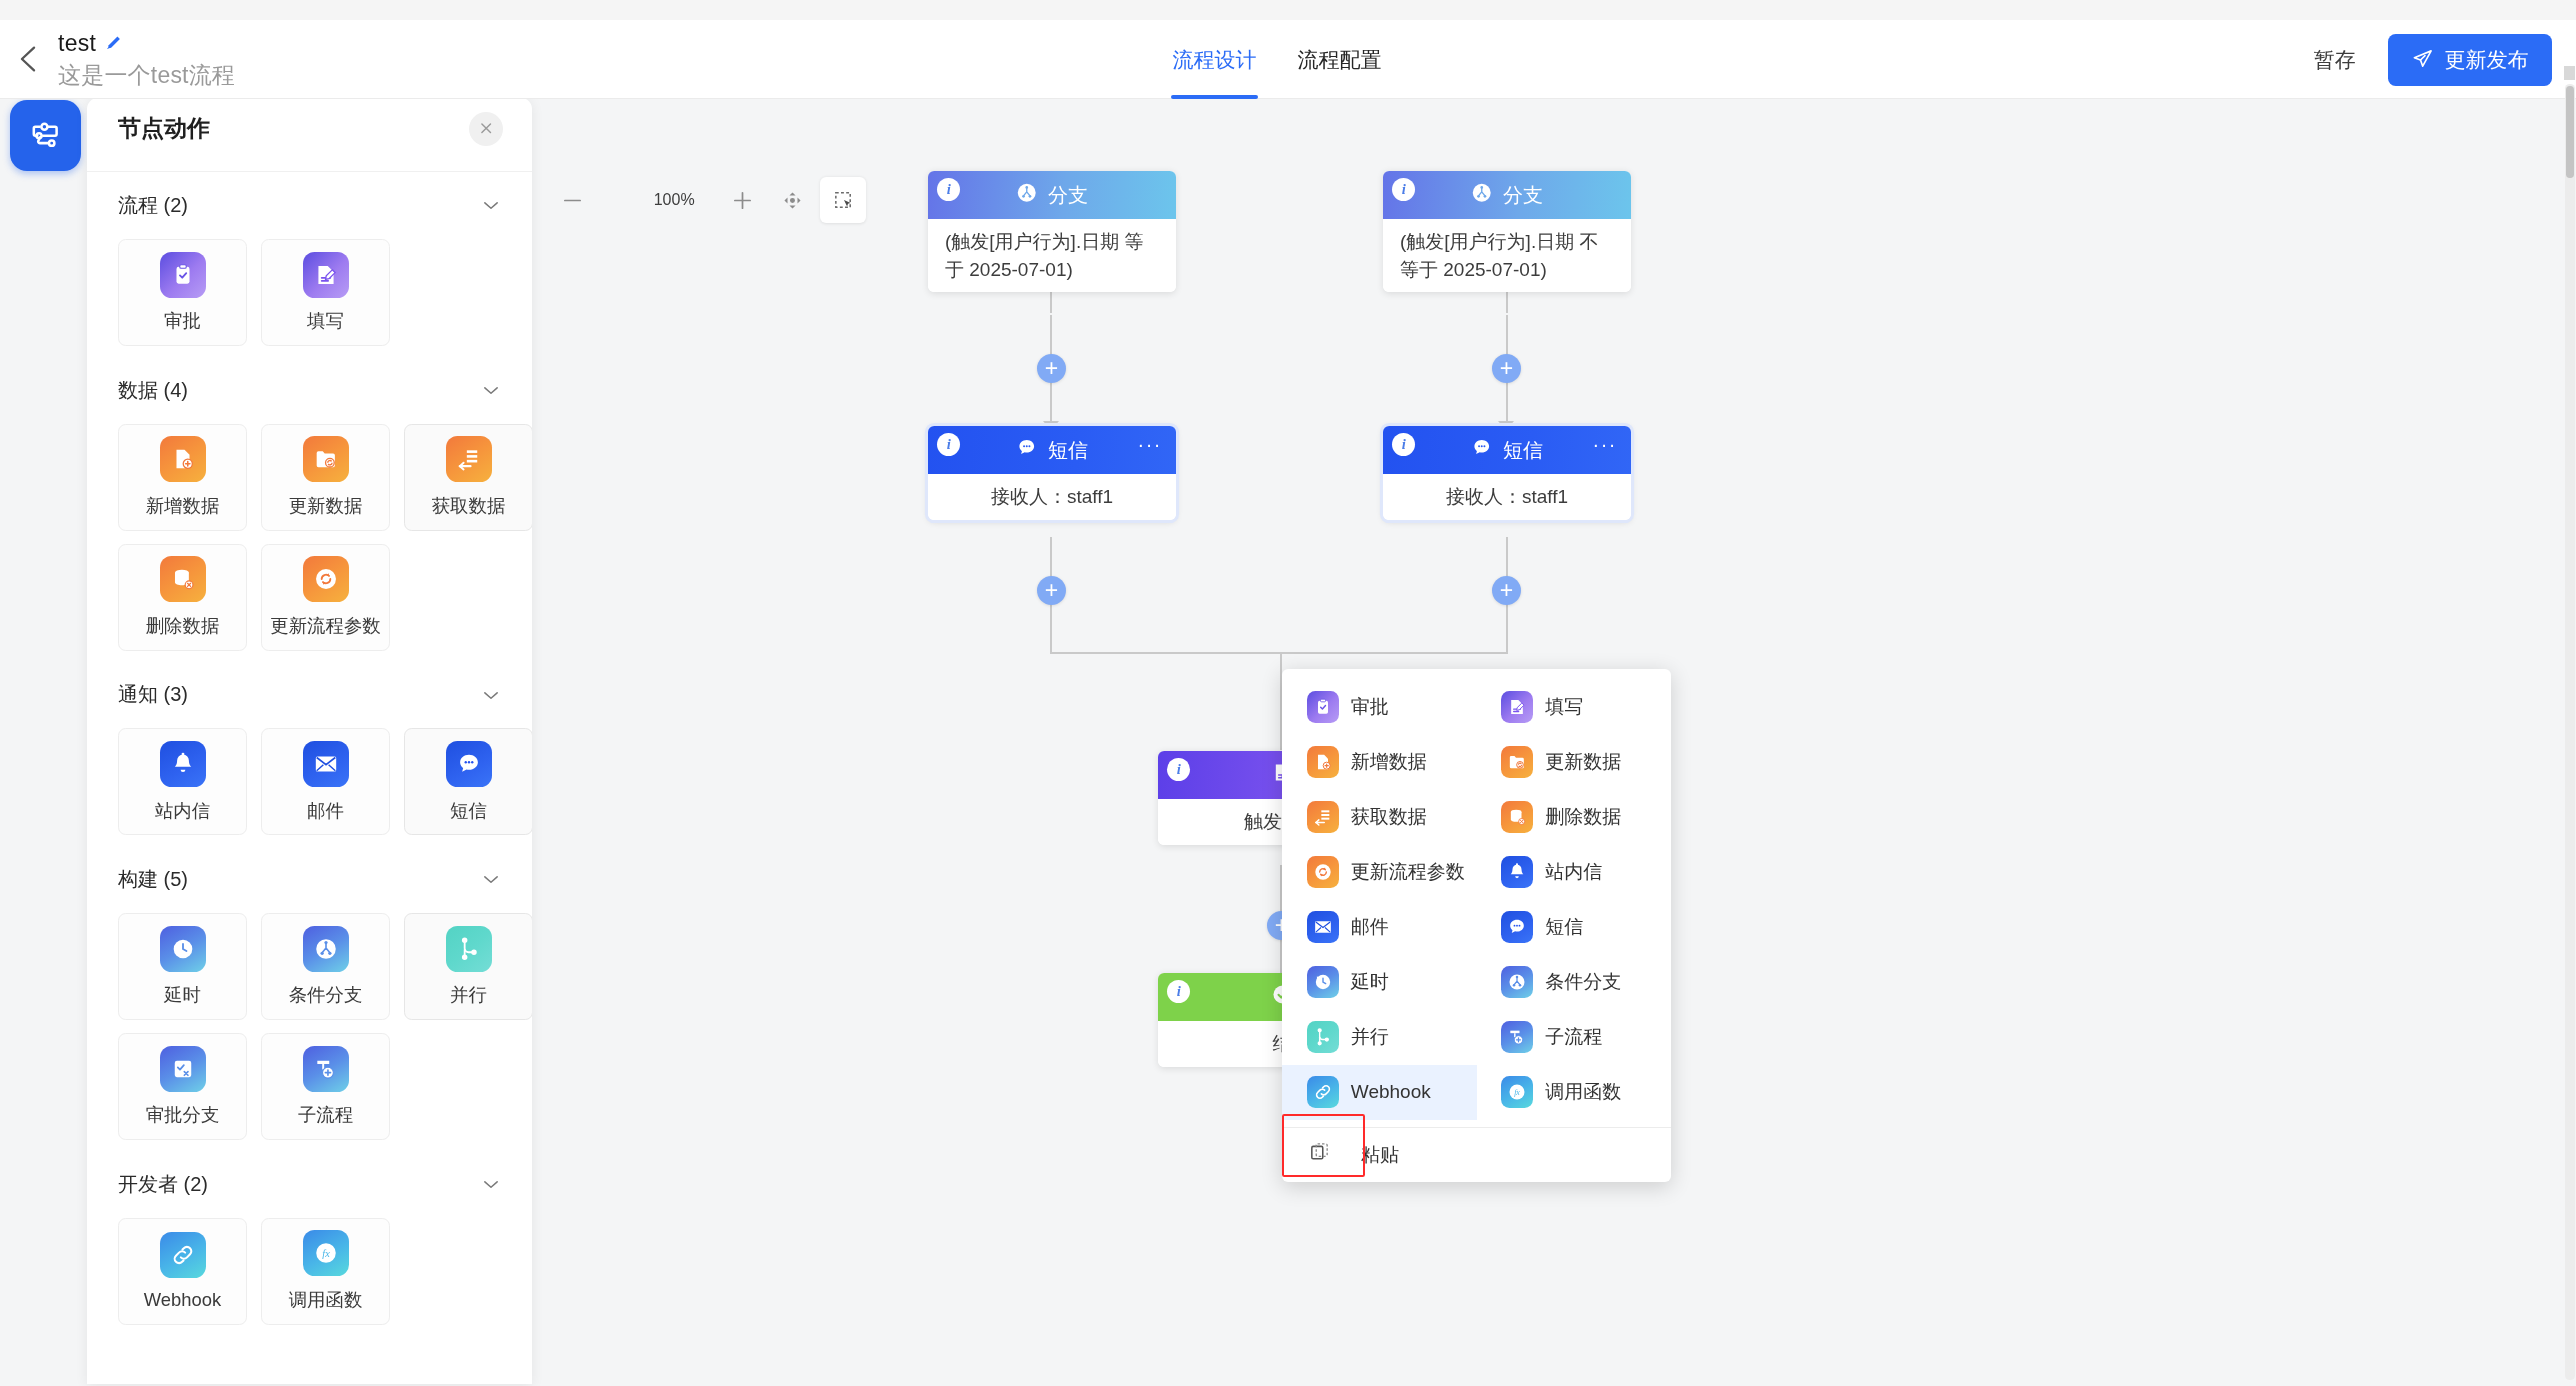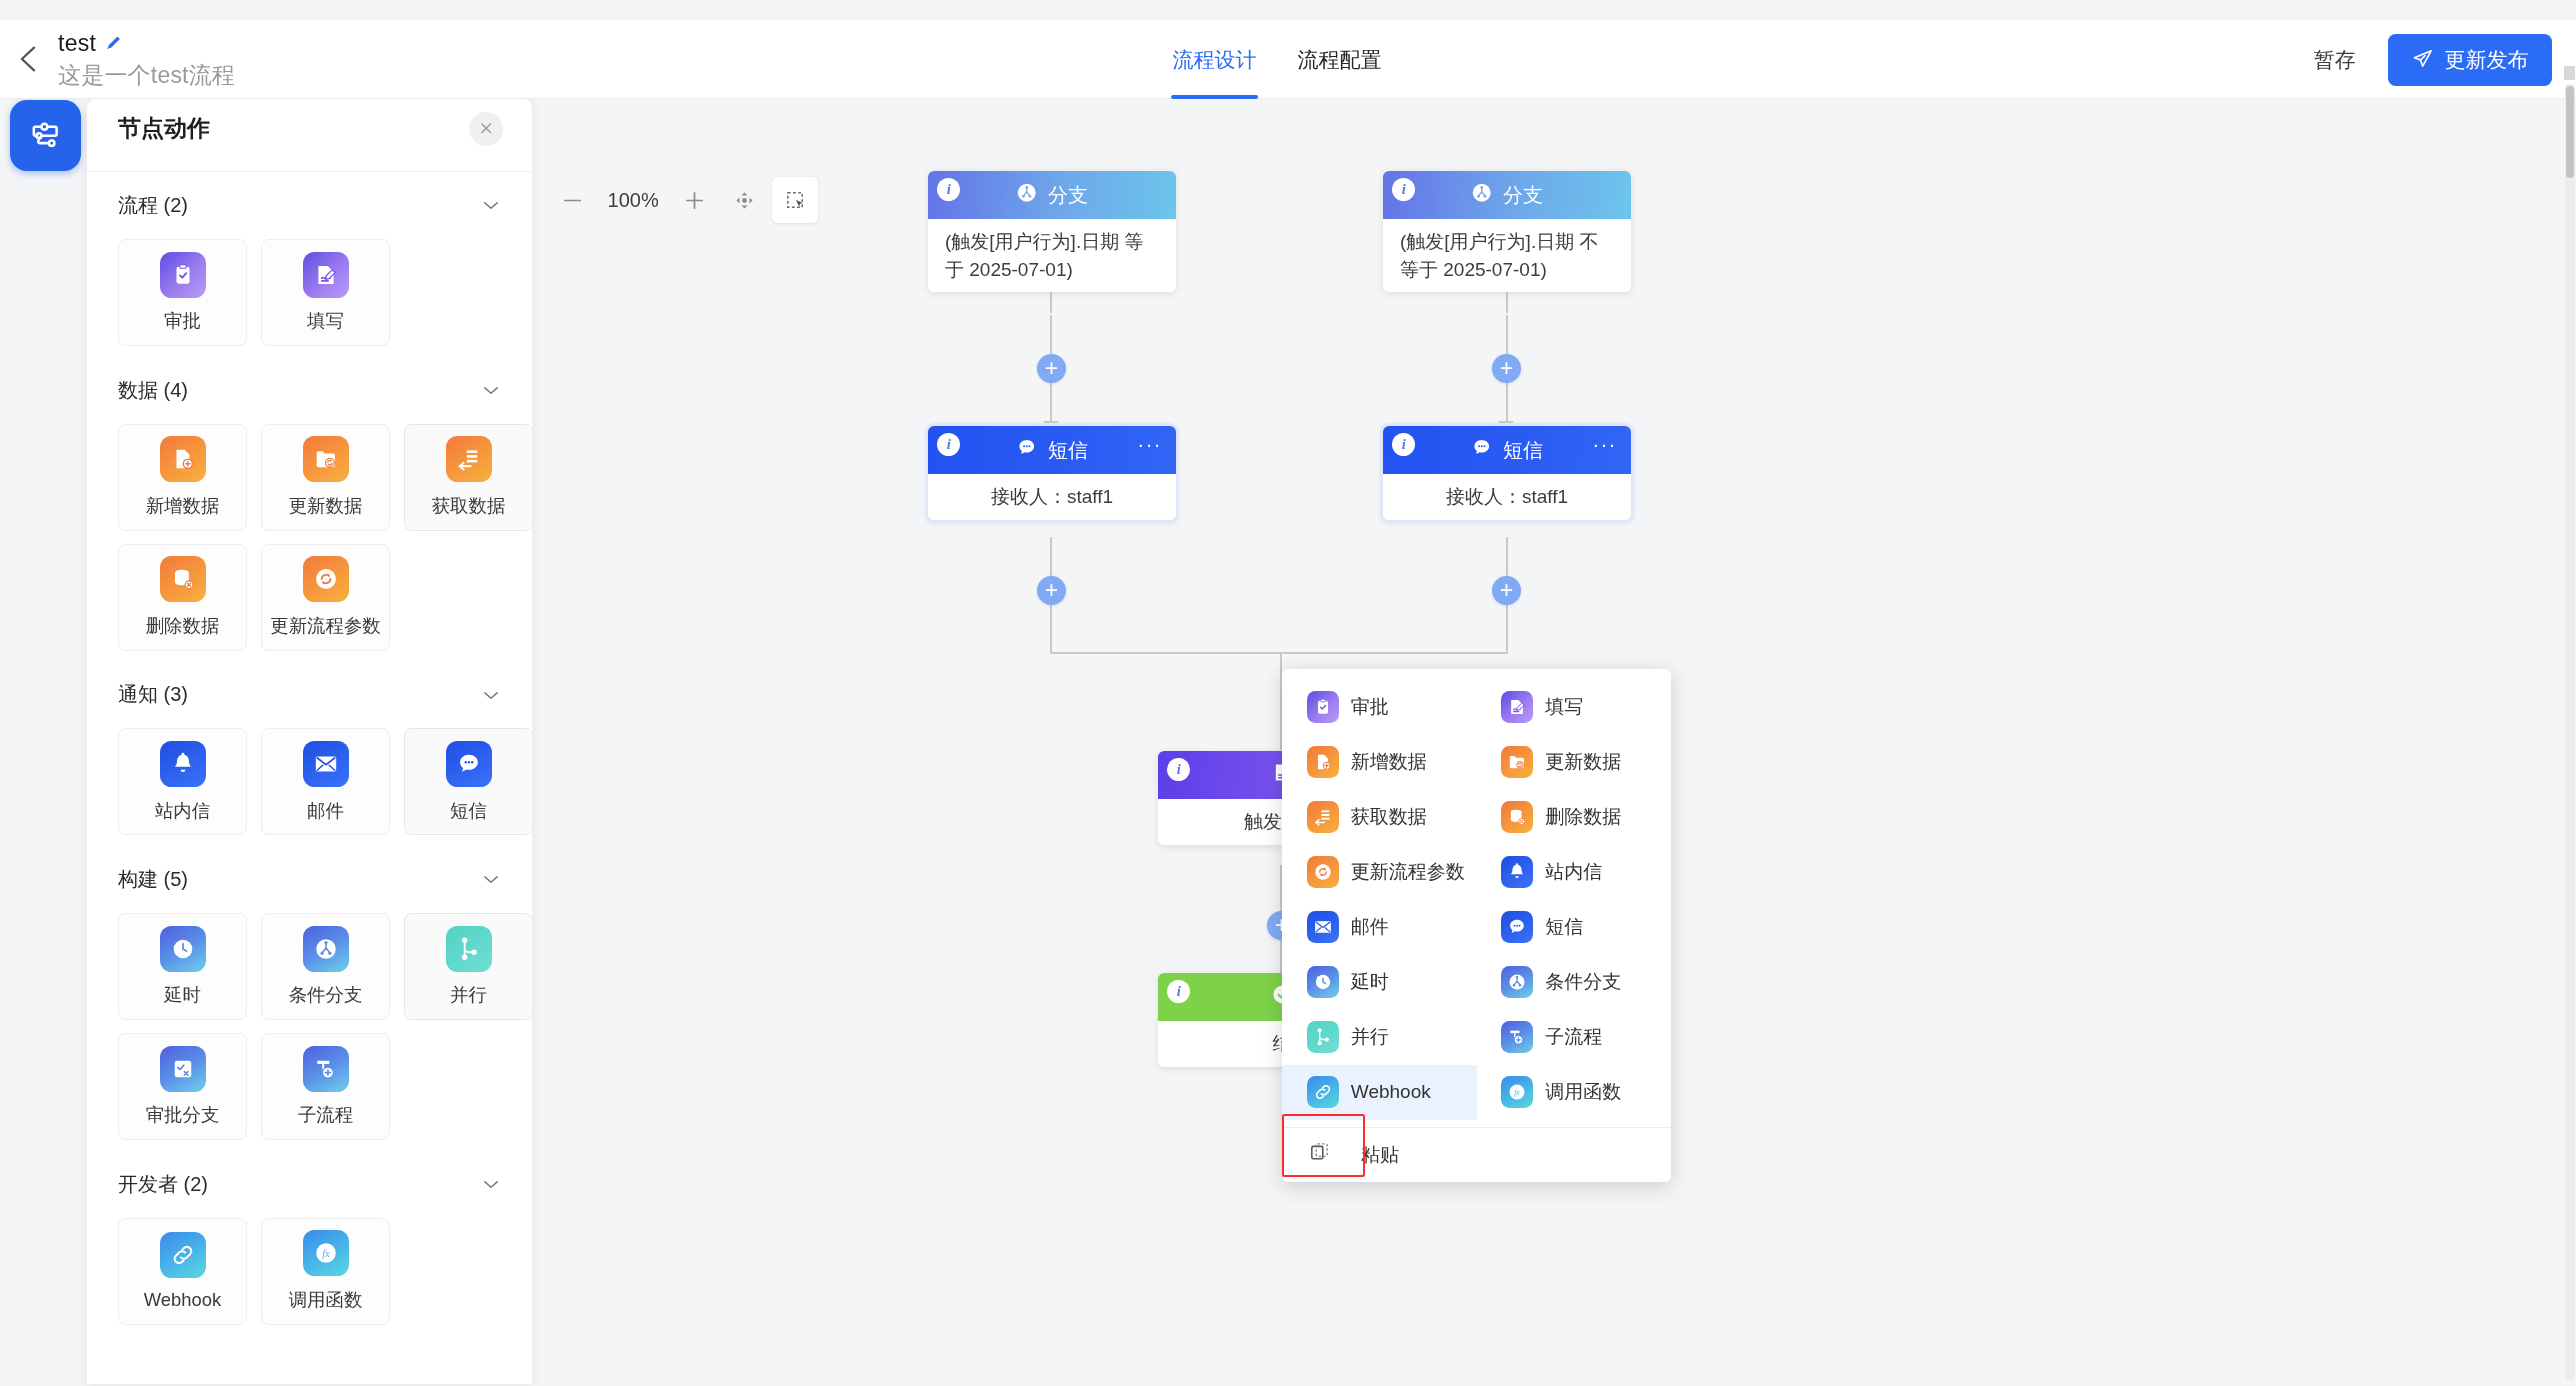--- a/index.html
+++ b/index.html
@@ -74,22 +74,22 @@
   .zoom-bar {
     position: absolute; left: 549px; top: 98px; height: 46px;
     display: flex; align-items: center; gap: 4.6px; z-index: 30;
   }
   .zb-btn {
     width: 46px; height: 46px; display: flex; align-items: center; justify-content: center;
     cursor: pointer; border-radius: 6.1px; background: transparent; border: none;
   }
   .zb-btn.framed { background: #ffffff; box-shadow: 0 0.8px 3.1px rgba(0,0,0,.09); }
   .zb-level {
-    min-width: 67px; text-align: center; font-size: 20px; color: #3d3d3d;
-    cursor: pointer; padding: 4.6px 6.1px; border-radius: 4.6px;
+    min-width: 67px; text-align: left; font-size: 16px; color: #3d3d3d;
+    cursor: pointer; padding: 4.6px 6.1px; border-radius: 4.6px; margin-left: 48px;
   }
 
   
   .panel {
     position: absolute; left: 87px; top: 98px; width: 445px; height: 1286px;
     background: #ffffff; border-radius: 10.7px 10.7px 0 0;
     box-shadow: 0 1.5px 12.3px rgba(0,0,0,.07);
     z-index: 45; overflow: hidden;
   }
   .panel-head {

